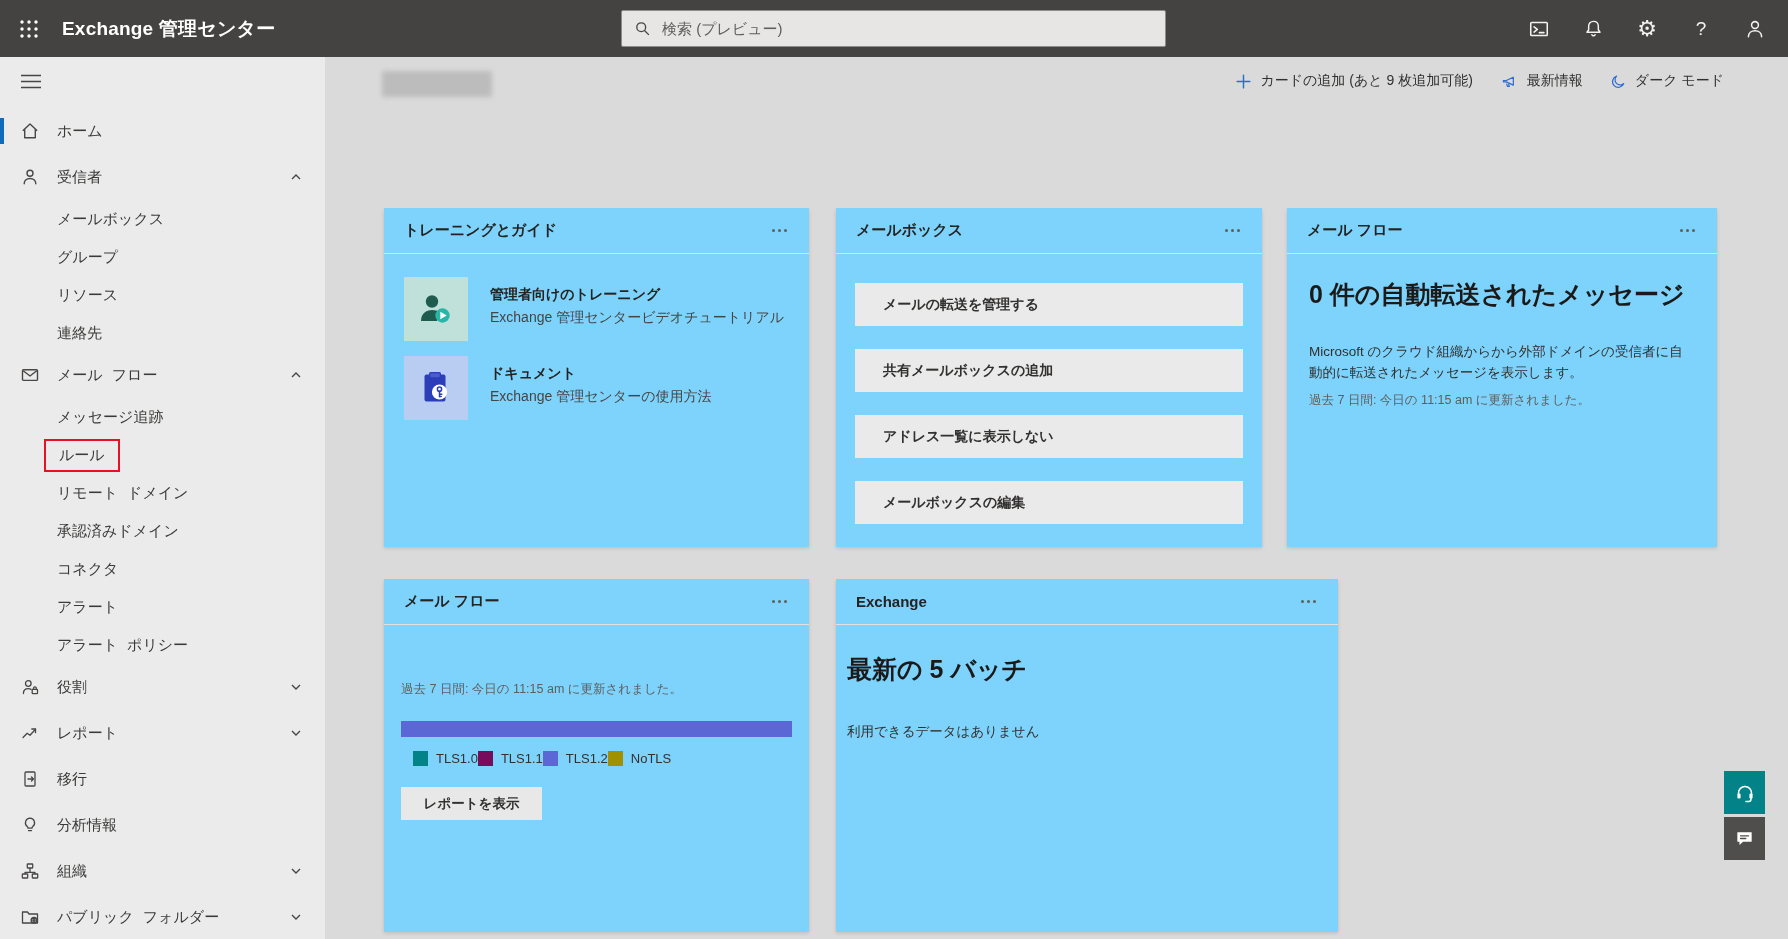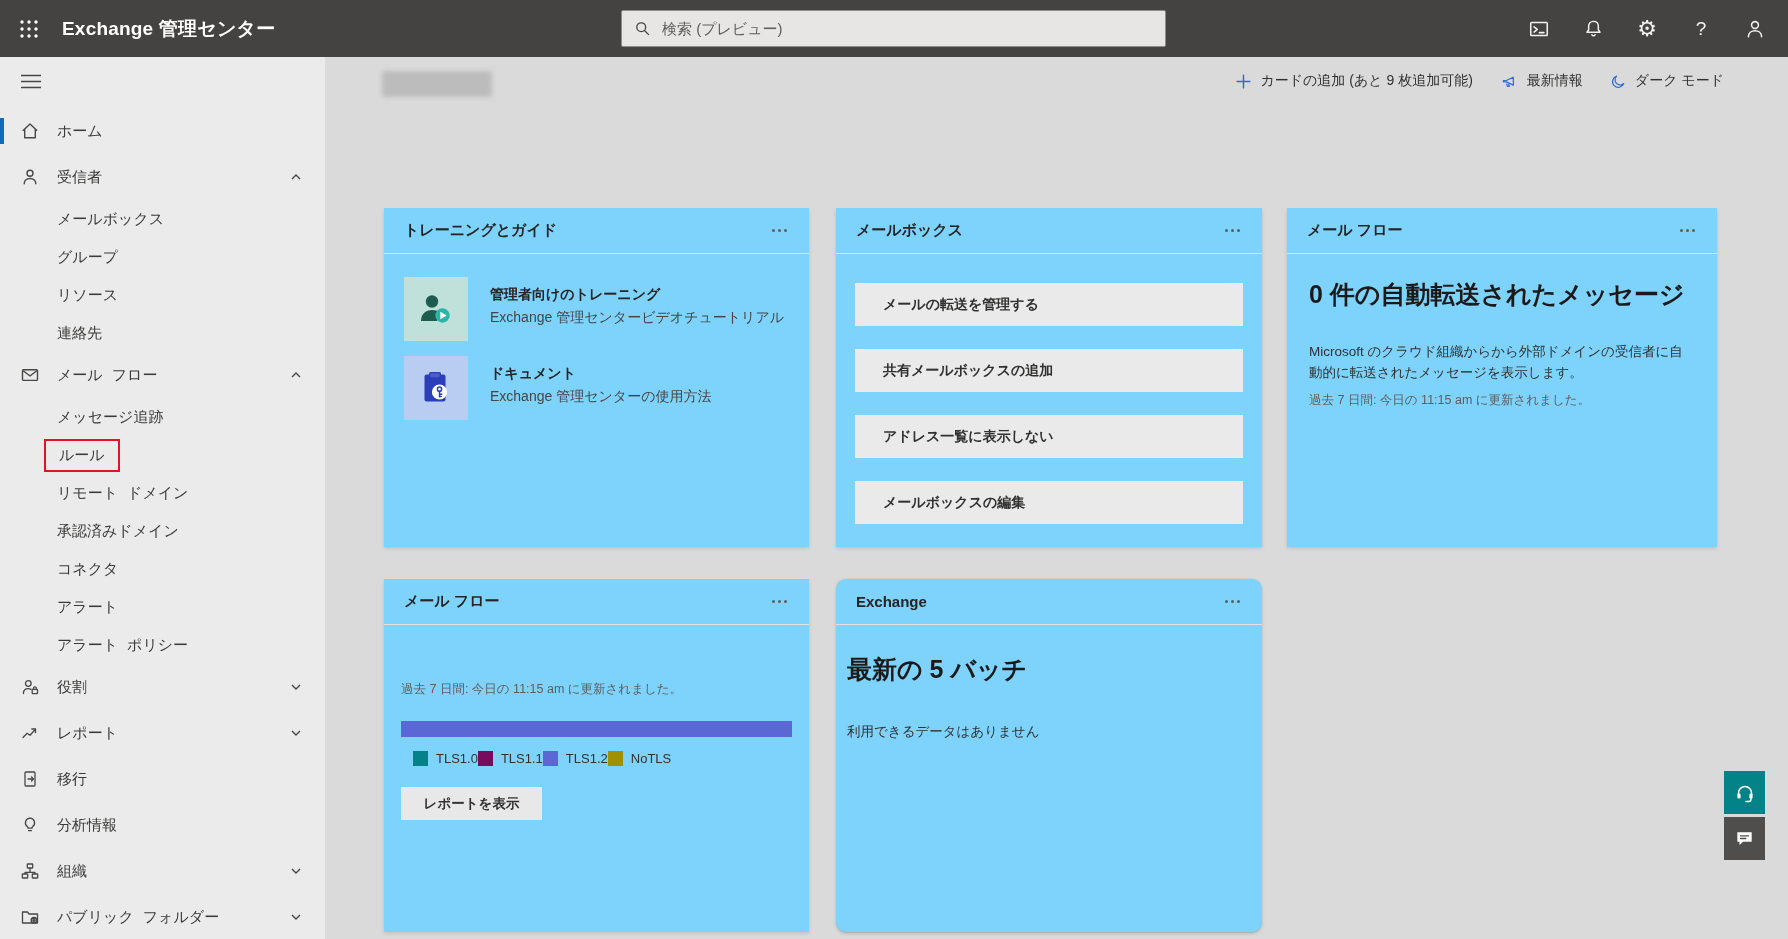--- a/index.html
+++ b/index.html
@@ -37,21 +37,21 @@
   .actions{position:absolute;top:15px;right:64px;display:flex;gap:27px;align-items:center;font-size:14px;color:#323130;}
   .action{display:flex;align-items:center;gap:8px;cursor:pointer;white-space:nowrap;}
   .action svg{color:#2b6bd4;}
 
   
   .card{position:absolute;background:#7dd3fc;box-shadow:0 1.6px 3.6px rgba(0,0,0,.13),0 .3px .9px rgba(0,0,0,.10);}
   .c1{left:59px;top:151px;width:425px;height:339px;}
   .c2{left:511px;top:151px;width:426px;height:339px;}
   .c3{left:962px;top:151px;width:430px;height:339px;}
   .c4{left:59px;top:522px;width:425px;height:353px;}
-  .c5{left:511px;top:522px;width:426px;height:353px;border-radius:10px;}
+  .c5{left:511px;top:522px;width:502px;height:353px;}
   .card-head{height:46px;display:flex;align-items:center;justify-content:space-between;padding:0 20px;border-bottom:1px solid #e3e1df;}
   .card-title{font-size:15px;font-weight:700;color:#252423;}
   .dots{display:flex;gap:3px;cursor:pointer;padding:6px 2px;}
   .dots i{width:3px;height:3px;background:#605e5c;border-radius:50%;}
 
   .t-row{display:flex;gap:22px;padding:0 20px;align-items:flex-start;cursor:pointer;}
   .t-row.first{margin-top:23px;}
   .t-row.second{margin-top:15px;}
   .t-icon{width:64px;height:64px;flex:none;display:flex;align-items:center;justify-content:center;}
   .t-icon.training{background:#c0e1da;}

